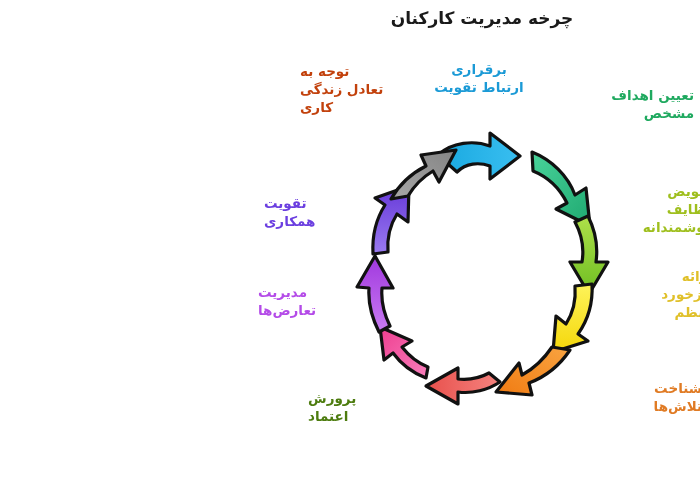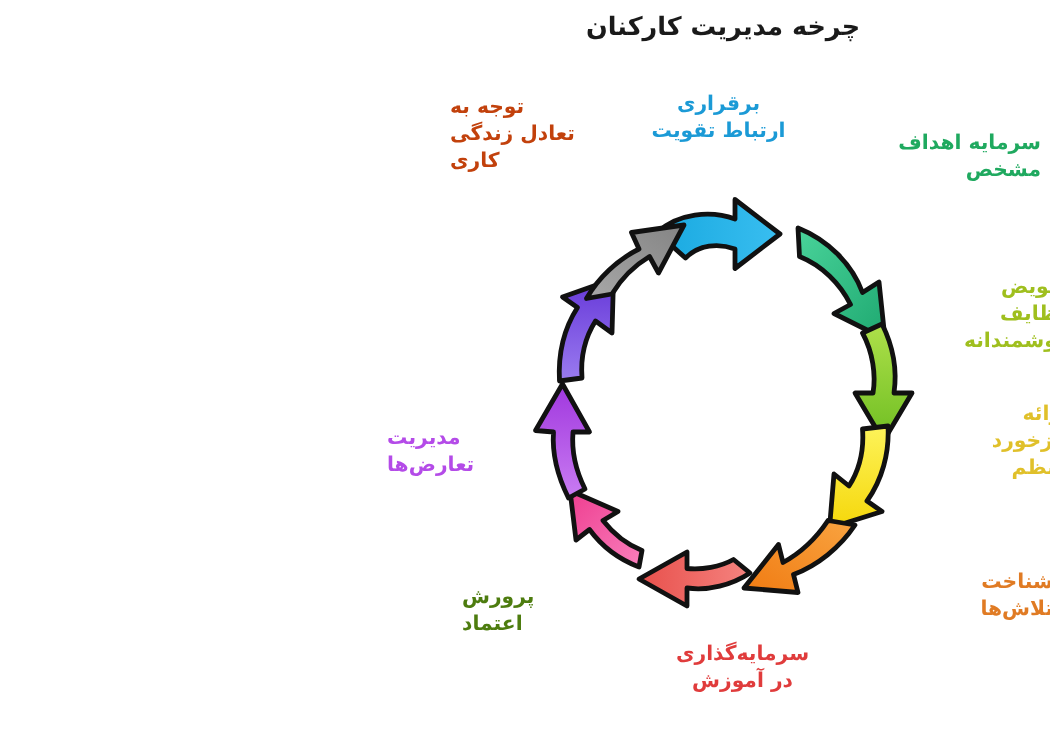--- a/index.html
+++ b/index.html
@@ -129,41 +129,41 @@
       <path fill="url(#g-indigo)" d="M241,254 C240,236 244,219 253,205 L243,198 L277,186 L276,222 L265,214 C258,225 255,239 256,252 Z"></path>
 
       <path fill="url(#g-gray)" d="M259,199 C267,185 280,173 294,166 L289,155 L324,150 L307,182 L301,171 C291,177 282,186 276,196 Z"></path>
 
     </g>
   </svg>
 
   <div class="cycle-label lbl-center" style="top:61px; left:287px; width:120px; color:#1B9AD6;">برقراری
 ارتباط تقویت</div>
 
-  <div class="cycle-label lbl-right" style="top:87px; left:422px; width:140px; color:#1FA95F;">سرمایه اهداف
+  <div class="cycle-label lbl-right" style="top:87px; left:422px; width:140px; color:#1FA95F;">تعیین اهداف
 مشخص</div>
 
   <div class="cycle-label lbl-right" style="top:183px; left:462px; width:120px; color:#9FBF1E;">تفویض
 وظایف
 هوشمندانه</div>
 
   <div class="cycle-label lbl-right" style="top:268px; left:470px; width:110px; color:#E0C02A;">ارائه
 بازخورد
 منظم</div>
 
   <div class="cycle-label lbl-right" style="top:380px; left:455px; width:115px; color:#E07B24;">شناخت
 تلاش‌ها</div>
 
-  <div class="cycle-label lbl-center" style="top:428px; left:288px; width:150px; color:#E03C3C;">سرمایه‌گذاری
-در آموزش</div>
 
   <div class="cycle-label lbl-left" style="top:390px; left:176px; width:110px; color:#4d7c0f;">پرورش
 اعتماد</div>
 
   <div class="cycle-label lbl-left" style="top:284px; left:126px; width:115px; color:#B44BE8;">مدیریت
 تعارض‌ها</div>
 
+  <div class="cycle-label lbl-left" style="top:195px; left:132px; width:110px; color:#6B3FE0;">تقویت
+همکاری</div>
 
   <div class="cycle-label lbl-left" style="top:63px; left:168px; width:118px; color:#c2410c;">توجه به
 تعادل زندگی
 کاری</div>
 
 </div>
 
 </body></html>

